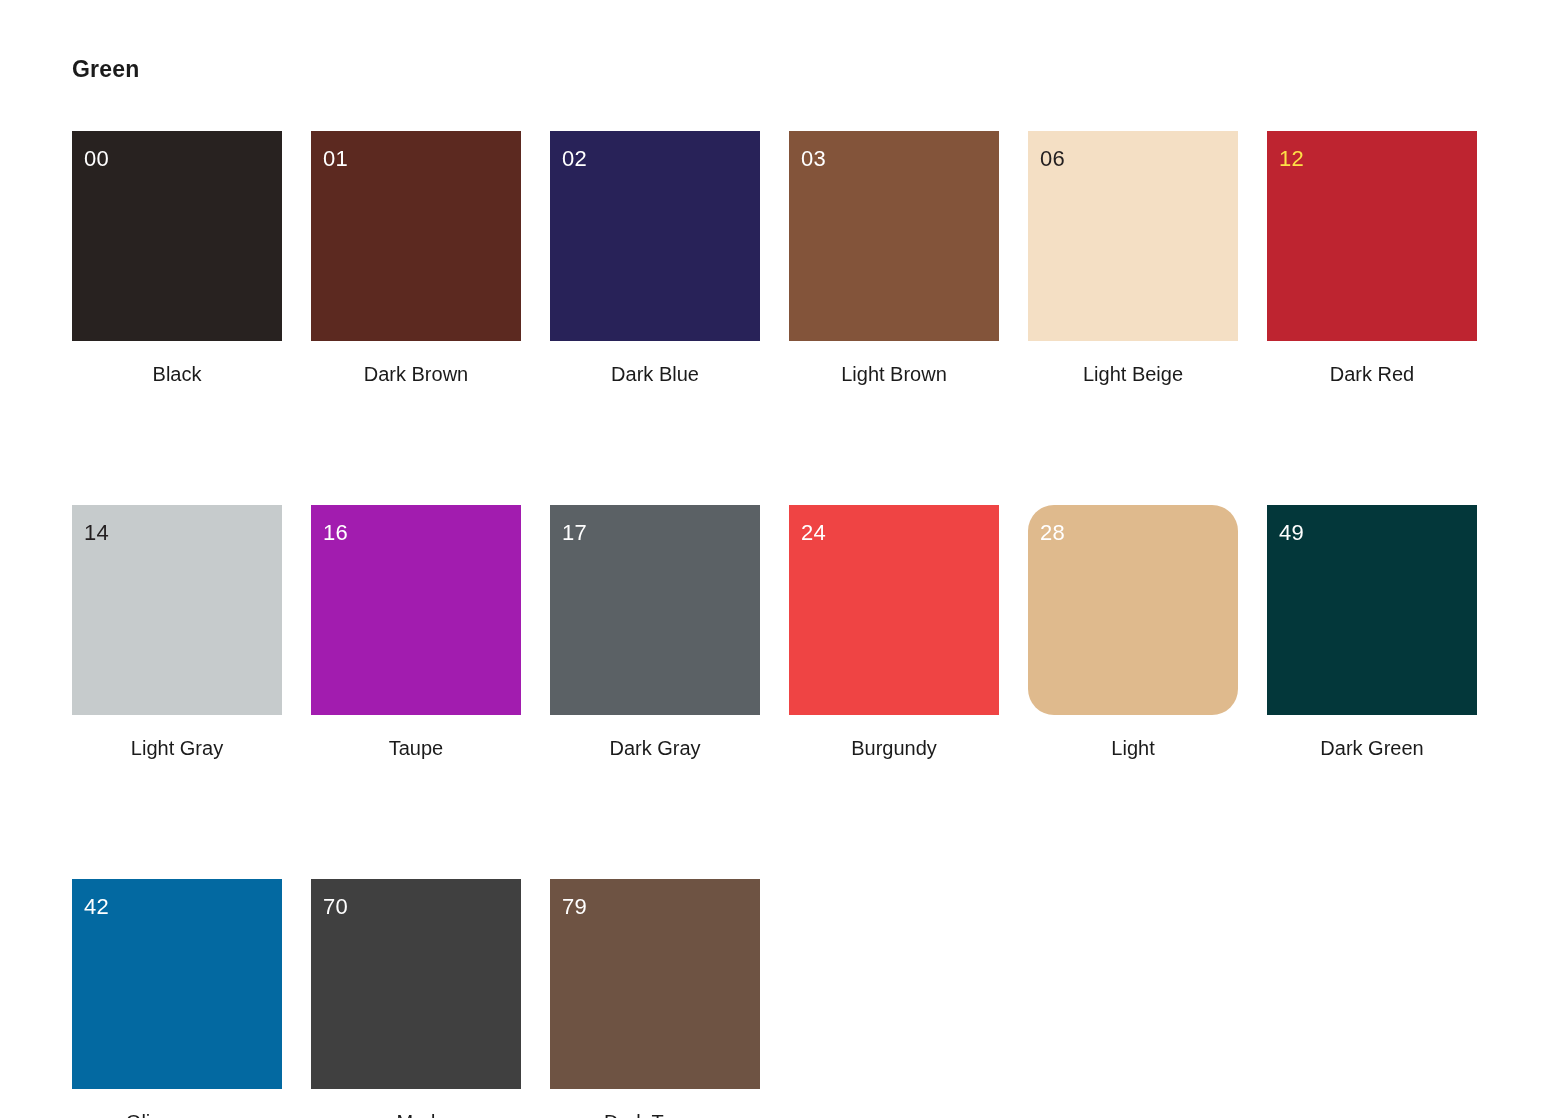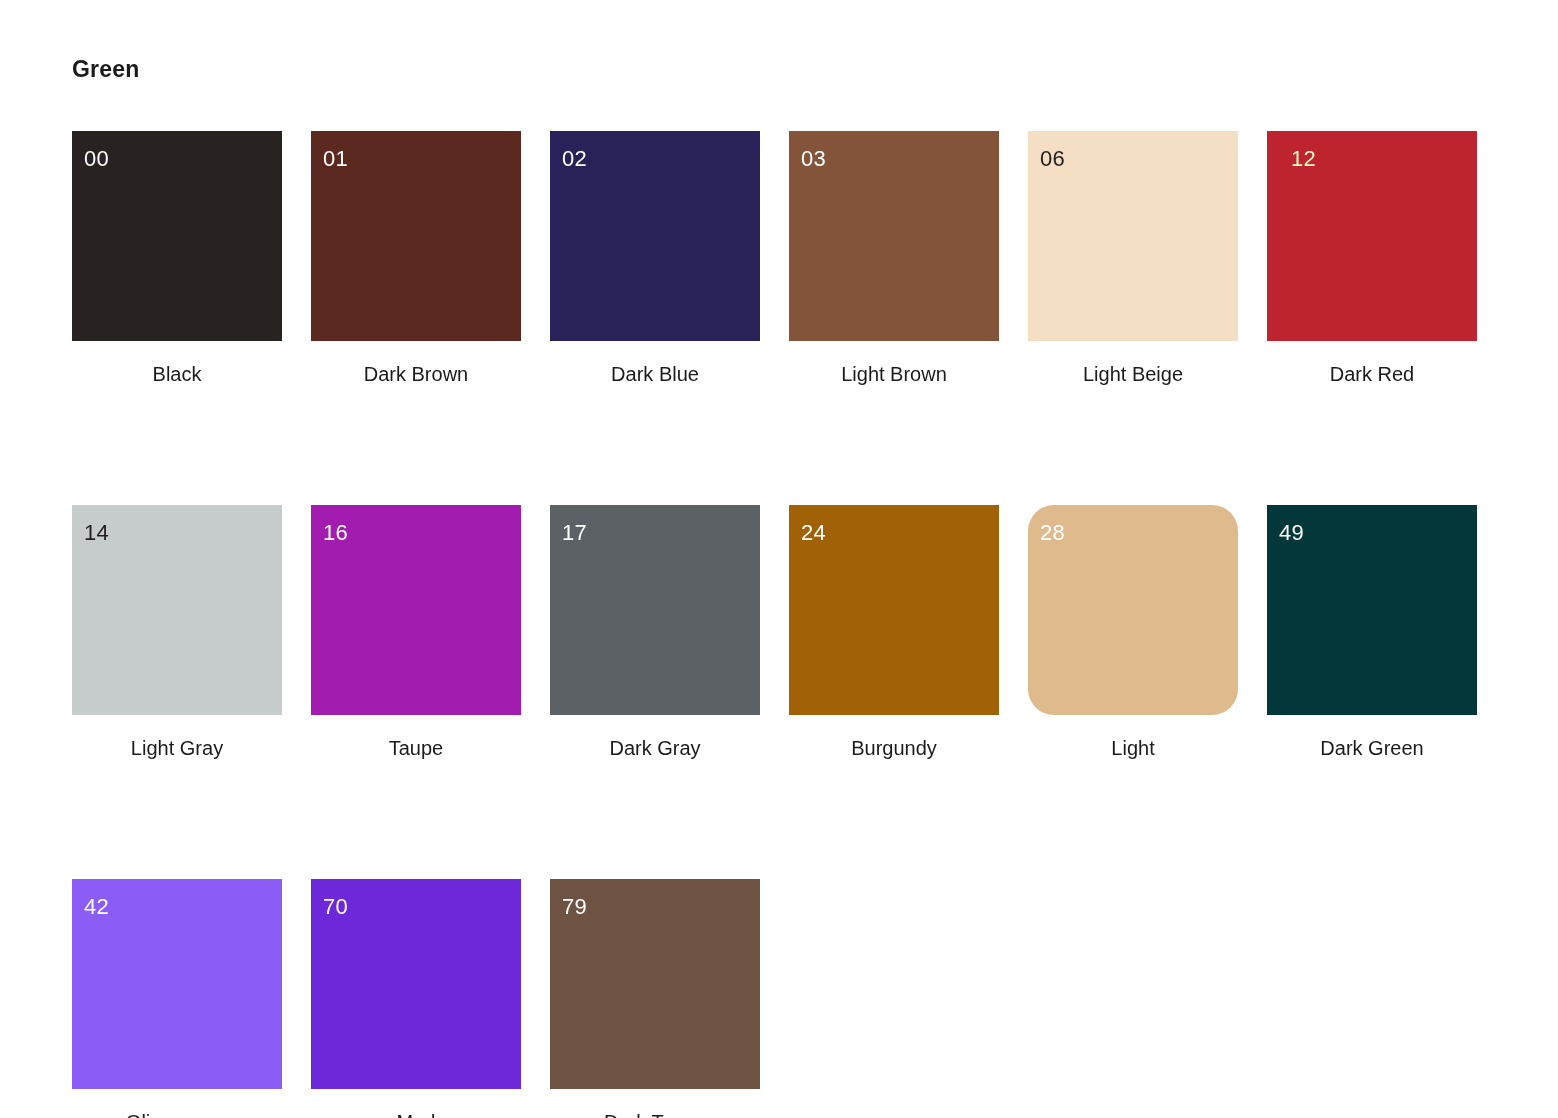--- a/index.html
+++ b/index.html
@@ -103,21 +103,21 @@
         <div class="swatch-label">Light Brown</div>
       </div>
       <div class="swatch-cell">
         <div class="swatch-chip" style="background-color: rgb(244, 223, 196);">
           <span class="swatch-code code-dark" style="color: rgb(35, 31, 32);">06</span>
         </div>
         <div class="swatch-label">Light Beige</div>
       </div>
       <div class="swatch-cell">
         <div class="swatch-chip" style="background-color: rgb(190, 36, 48);">
-          <span class="swatch-code code-light" style="color: #fef9c3; margin-left: 12px;">12</span>
+          <span class="swatch-code code-light" style="color: #fde047;">12</span>
         </div>
         <div class="swatch-label">Dark Red</div>
       </div>
       <div class="swatch-cell">
         <div class="swatch-chip" style="background-color: rgb(198, 203, 204);">
           <span class="swatch-code code-dark" style="color: rgb(35, 31, 32);">14</span>
         </div>
         <div class="swatch-label">Light Gray</div>
       </div>
       <div class="swatch-cell">
@@ -126,45 +126,45 @@
         </div>
         <div class="swatch-label">Taupe</div>
       </div>
       <div class="swatch-cell">
         <div class="swatch-chip" style="background-color: rgb(91, 97, 101);">
           <span class="swatch-code code-light" style="color: rgb(255, 255, 255);">17</span>
         </div>
         <div class="swatch-label">Dark Gray</div>
       </div>
       <div class="swatch-cell">
-        <div class="swatch-chip" style="background-color: #a16207;">
+        <div class="swatch-chip" style="background-color: #ef4444;">
           <span class="swatch-code code-light" style="color: rgb(255, 255, 255);">24</span>
         </div>
         <div class="swatch-label">Burgundy</div>
       </div>
       <div class="swatch-cell">
         <div class="swatch-chip" style="background-color: rgb(223, 186, 141); border-radius: 26px;">
           <span class="swatch-code code-light" style="color: rgb(255, 255, 255);">28</span>
         </div>
         <div class="swatch-label">Light</div>
       </div>
       <div class="swatch-cell">
         <div class="swatch-chip" style="background-color: rgb(3, 55, 58);">
           <span class="swatch-code code-light" style="color: rgb(255, 255, 255);">49</span>
         </div>
         <div class="swatch-label">Dark Green</div>
       </div>
       <div class="swatch-cell">
-        <div class="swatch-chip" style="background-color: #8b5cf6;">
+        <div class="swatch-chip" style="background-color: #0369a1;">
           <span class="swatch-code code-light" style="color: rgb(255, 255, 255);">42</span>
         </div>
         <div class="swatch-label">Olive green</div>
       </div>
       <div class="swatch-cell">
-        <div class="swatch-chip" style="background-color: #6d28d9;">
+        <div class="swatch-chip" style="background-color: #404040;">
           <span class="swatch-code code-light" style="color: rgb(255, 255, 255);">70</span>
         </div>
         <div class="swatch-label">Mud</div>
       </div>
       <div class="swatch-cell">
         <div class="swatch-chip" style="background-color: rgb(110, 83, 67);">
           <span class="swatch-code code-light" style="color: rgb(255, 255, 255);">79</span>
         </div>
         <div class="swatch-label">Dark Taupe</div>
       </div>

